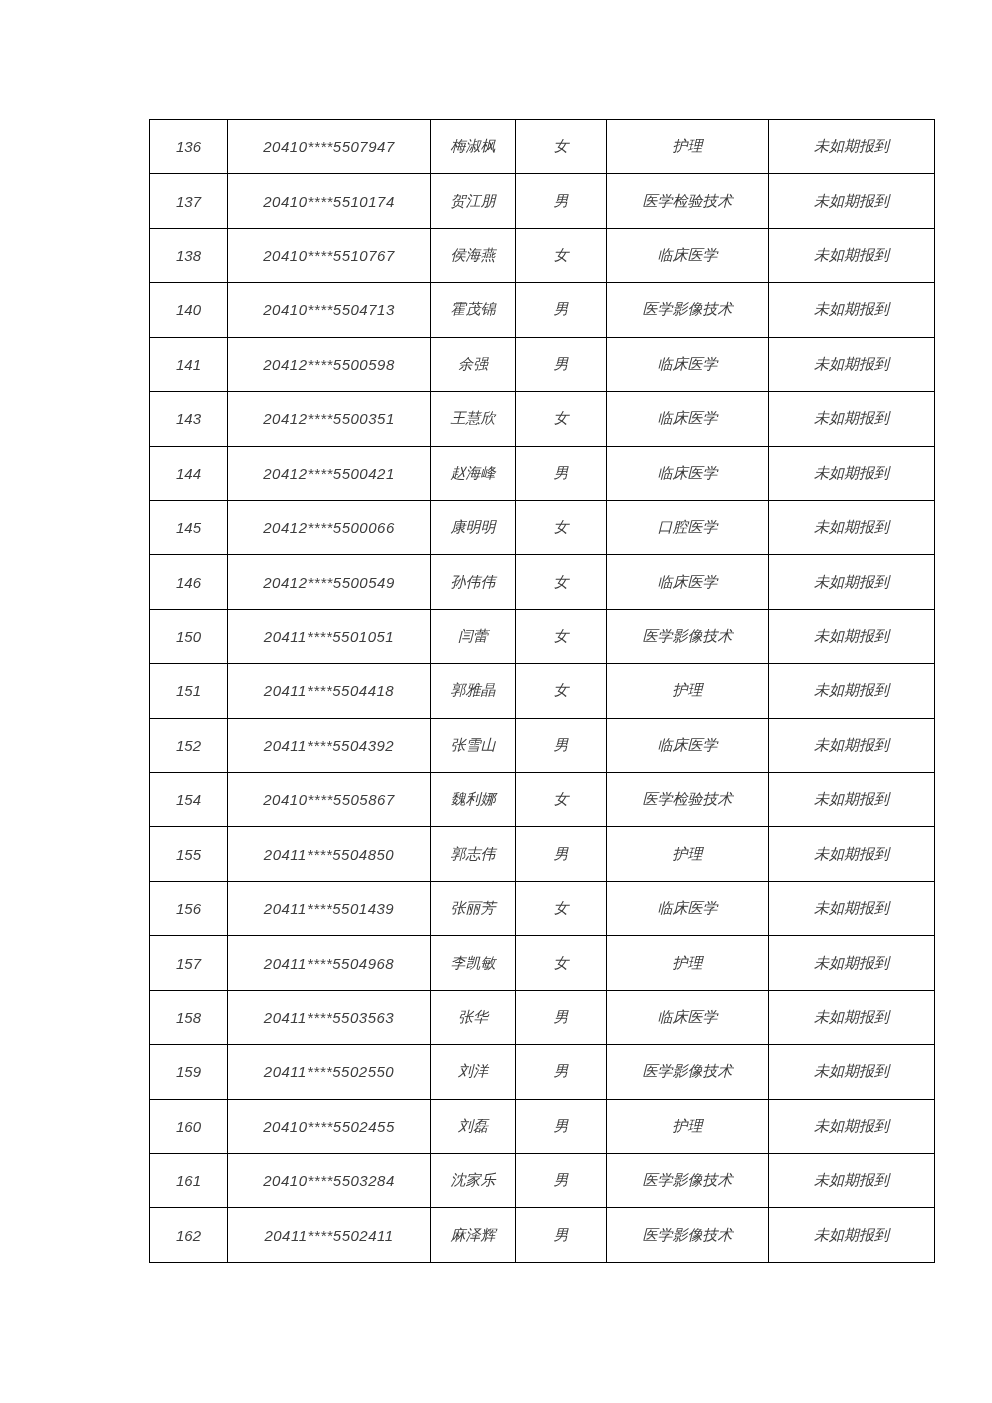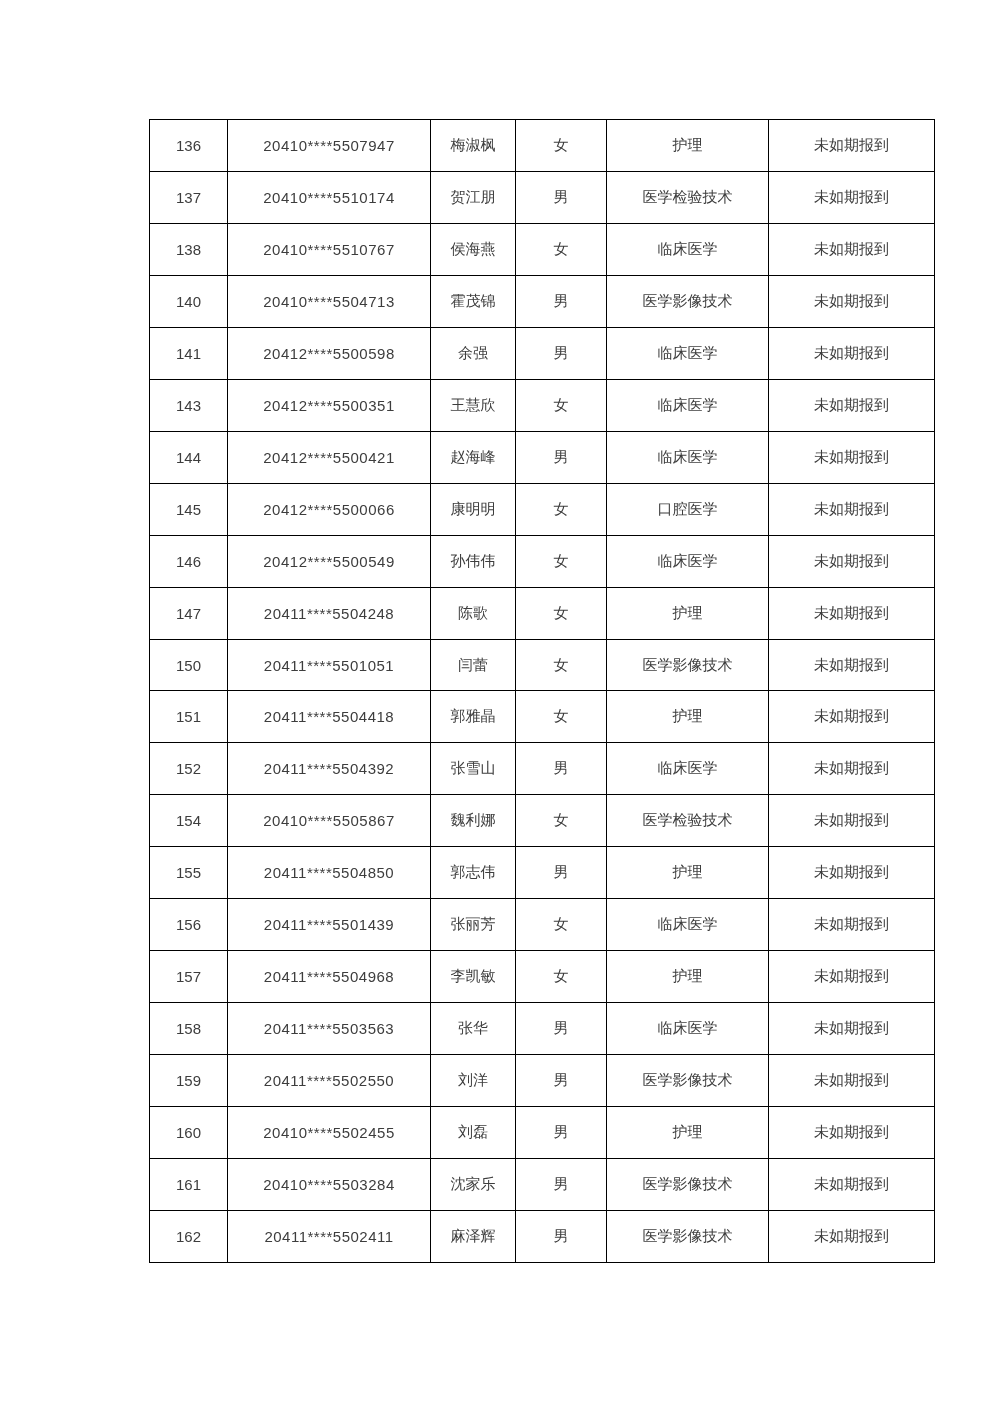--- a/index.html
+++ b/index.html
@@ -7,20 +7,21 @@
     padding: 0;
     background: #ffffff;
   }
   .page {
     position: relative;
     width: 992px;
     height: 1403px;
     background: #ffffff;
     font-family: "Liberation Sans", "DejaVu Sans", sans-serif;
     overflow: hidden;
+    font-style: italic;
   }
   .report-table {
     position: absolute;
     left: 149px;
     top: 119px;
     width: 785px;
     height: 1144px;
     border-collapse: collapse;
     table-layout: fixed;
   }
@@ -126,28 +127,20 @@
   </tr>
         <tr>
     <td class="cell-serial">146</td>
     <td class="cell-candidate-id">20412****5500549</td>
     <td class="cell-name">孙伟伟</td>
     <td class="cell-gender">女</td>
     <td class="cell-major">临床医学</td>
     <td class="cell-status">未如期报到</td>
   </tr>
         <tr>
-    <td class="cell-serial">147</td>
-    <td class="cell-candidate-id">20411****5504248</td>
-    <td class="cell-name">陈歌</td>
-    <td class="cell-gender">女</td>
-    <td class="cell-major">护理</td>
-    <td class="cell-status">未如期报到</td>
-  </tr>
-        <tr>
     <td class="cell-serial">150</td>
     <td class="cell-candidate-id">20411****5501051</td>
     <td class="cell-name">闫蕾</td>
     <td class="cell-gender">女</td>
     <td class="cell-major">医学影像技术</td>
     <td class="cell-status">未如期报到</td>
   </tr>
         <tr>
     <td class="cell-serial">151</td>
     <td class="cell-candidate-id">20411****5504418</td>

